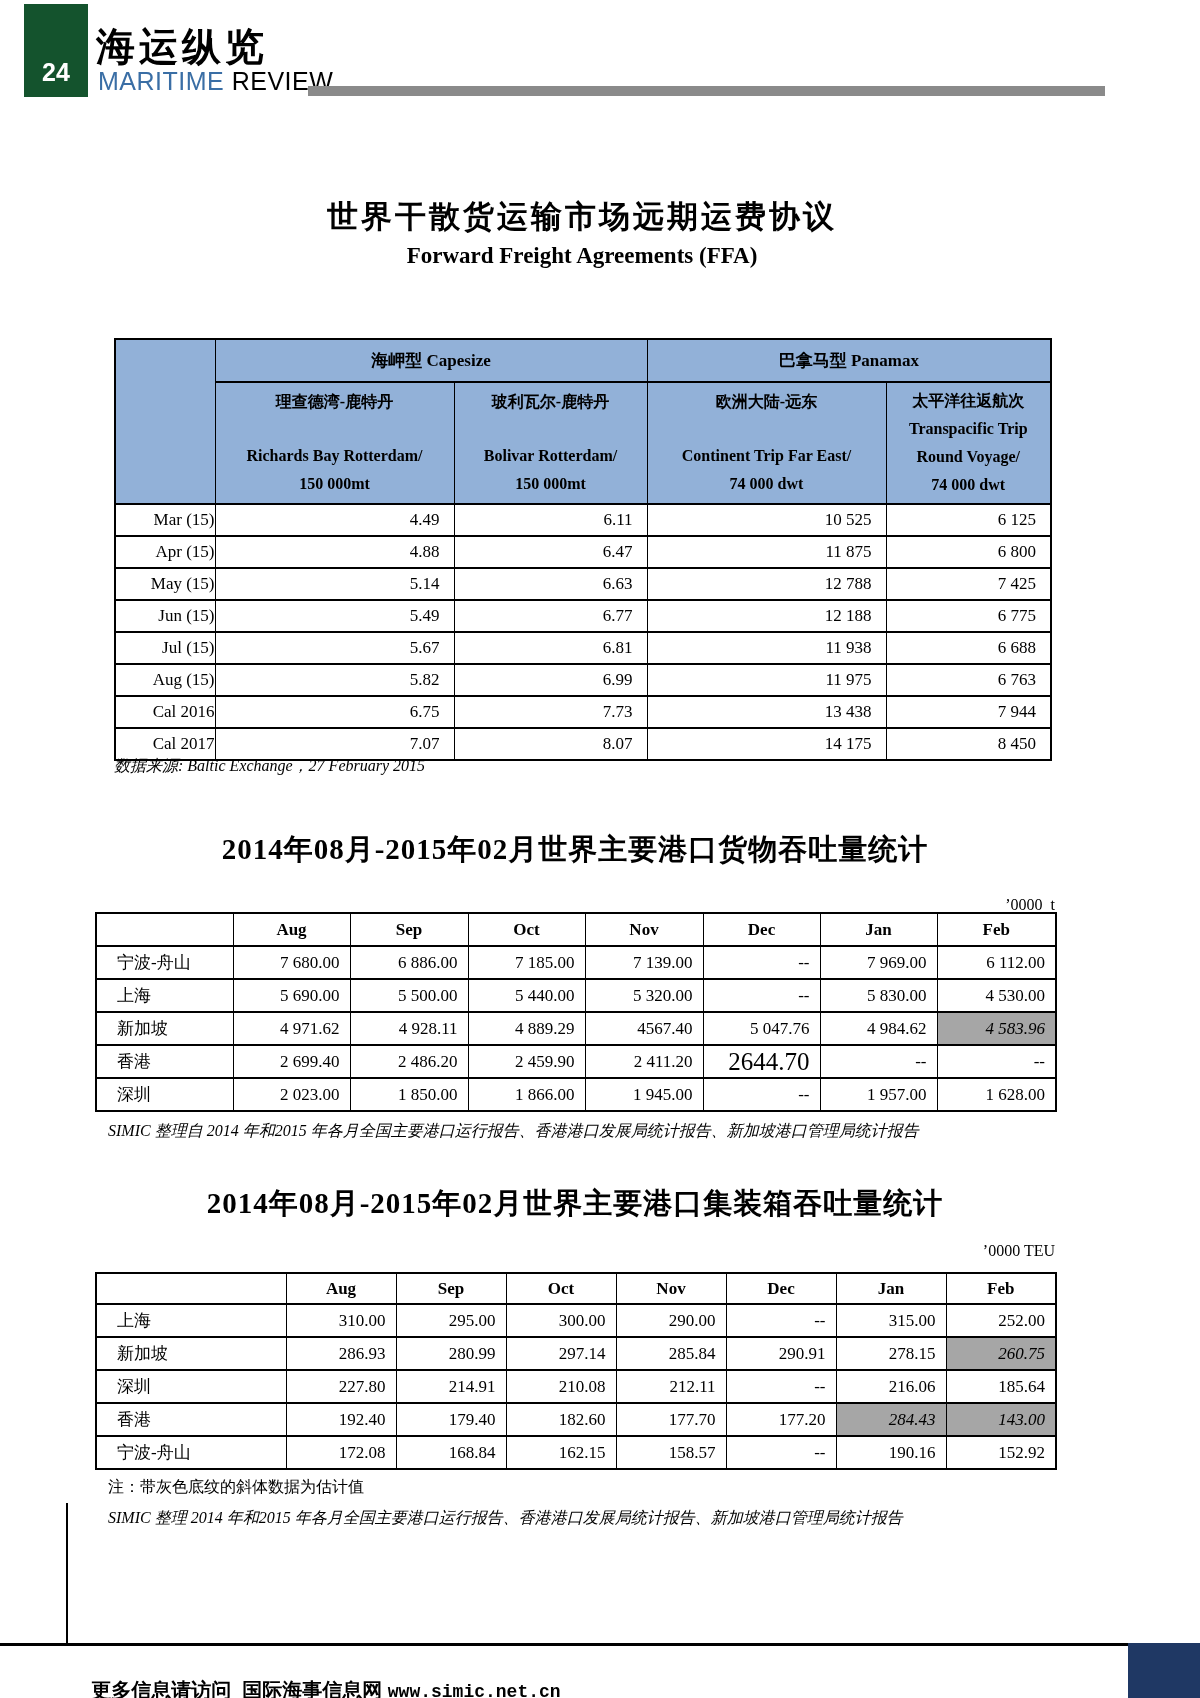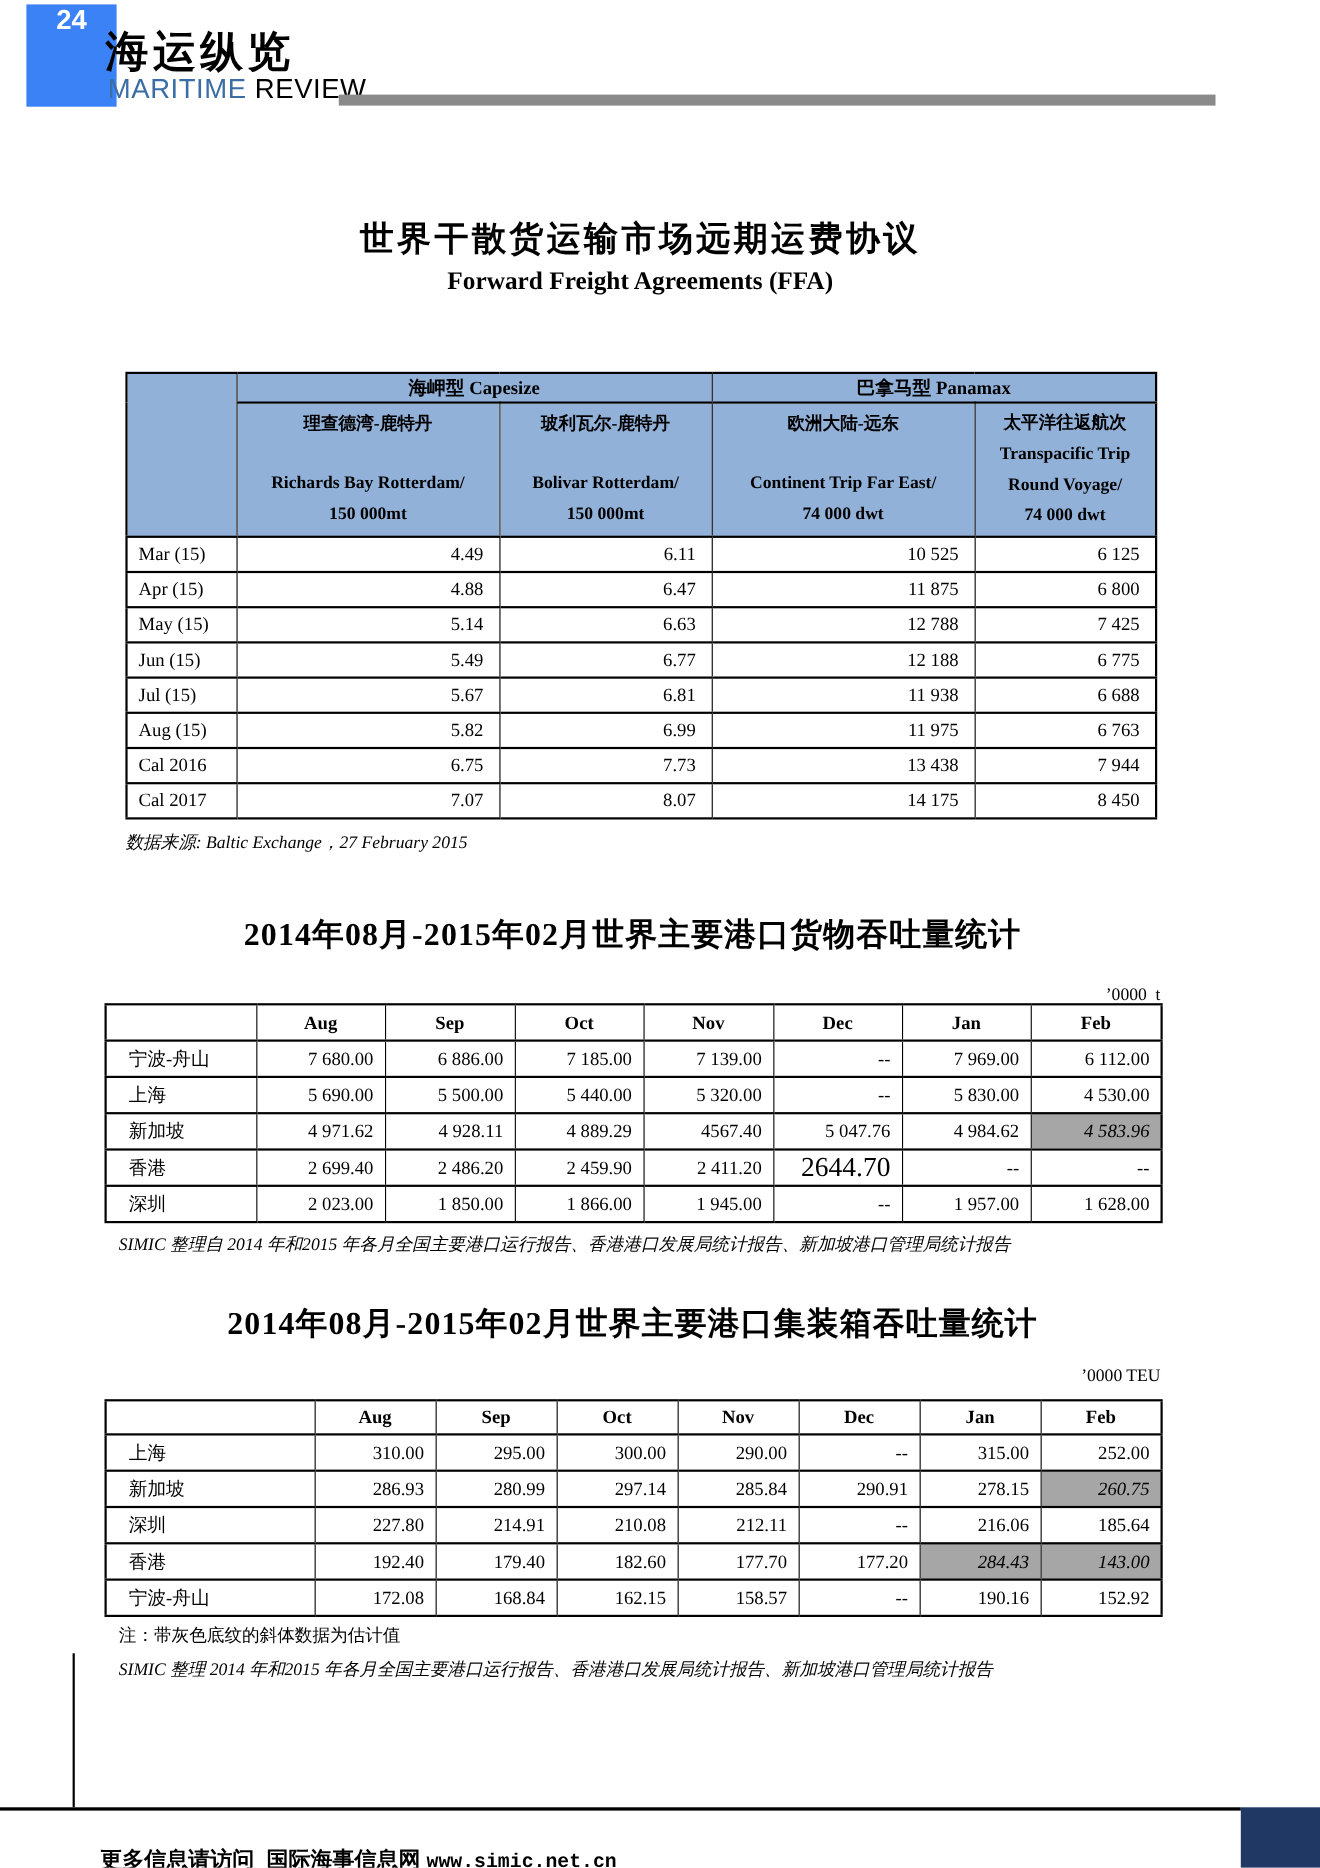--- a/index.html
+++ b/index.html
@@ -6,24 +6,24 @@
   html,body { background:#ffffff; }
   body {
     width:1200px; height:1698px; position:relative;
     font-family:"Liberation Serif","DejaVu Serif",serif; color:#000;
     overflow:hidden;
   }
   .abs { position:absolute; }
 
   
   .page-num-box {
-    left:24px; top:4px; width:82px; height:93px; background:#3b82f6;
+    left:24px; top:4px; width:64px; height:93px; background:#14532d;
     color:#fff; font-family:"Liberation Sans","DejaVu Sans",sans-serif;
     font-weight:bold; font-size:25px;
-    display:flex; justify-content:center; padding-bottom:10px;
+    display:flex; align-items:flex-end; justify-content:center; padding-bottom:10px;
   }
   .brand-cn {
     left:96px; top:20px;
     font-family:"Liberation Sans","DejaVu Sans",sans-serif;
     font-size:39px; font-weight:bold; letter-spacing:4px;
   }
   .brand-en {
     left:98px; top:67px;
     font-family:"Liberation Sans","DejaVu Sans",sans-serif;
     font-size:25px; font-weight:normal; letter-spacing:0.5px;
@@ -39,27 +39,27 @@
   #cont-title   { left:95px;  top:1184px; width:960px; font-size:29px; letter-spacing:1px; }
   .unit-label { text-align:right; font-size:16px; white-space:pre; }
   #cargo-unit { left:755px; top:896px; width:300px; }
   #cont-unit  { left:755px; top:1242px; width:300px; }
 
   
   table { border-collapse:collapse; table-layout:fixed; border:2px solid #000; }
   th,td { border:1px solid #000; border-top-width:2px; border-bottom-width:2px; overflow:hidden; }
 
   #ffa-table { left:114px; top:338px; width:936px; }
-  #ffa-table .group-hdr th { height:27px; background:#92B1D8; font-size:17px; font-weight:bold; text-align:center; }
+  #ffa-table .group-hdr th { height:43px; background:#92B1D8; font-size:17px; font-weight:bold; text-align:center; }
   #ffa-table th.corner { background:#92B1D8; }
   #ffa-table .col-hdr th { height:122px; background:#92B1D8; font-size:16px; font-weight:bold; text-align:center; vertical-align:middle; line-height:1.75; }
   #ffa-table .col-hdr .hdr-cn { margin-bottom:26px; }
   #ffa-table .col-hdr .hdr-cn-tight { margin-bottom:0; }
   #ffa-table td { height:32px; font-size:17px; }
-  #ffa-table td.rlabel { text-align:left; padding-left:10px; }
+  #ffa-table td.rlabel { text-align:right; padding-left:10px; }
   #ffa-table td.num { text-align:right; padding-right:14px; }
 
   .port-table td, .port-table th { font-size:17px; }
   .port-table .mon-hdr th { font-weight:bold; text-align:center; background:#fff; }
   .port-table td.rlabel { text-align:left; padding-left:20px; }
   .port-table td.num { text-align:right; padding-right:10px; }
   .port-table td.est { background:#A6A6A6; font-style:italic; }
   .port-table td.big { font-size:25px; }
 
   #cargo-table { left:95px; top:912px; width:960px; }

